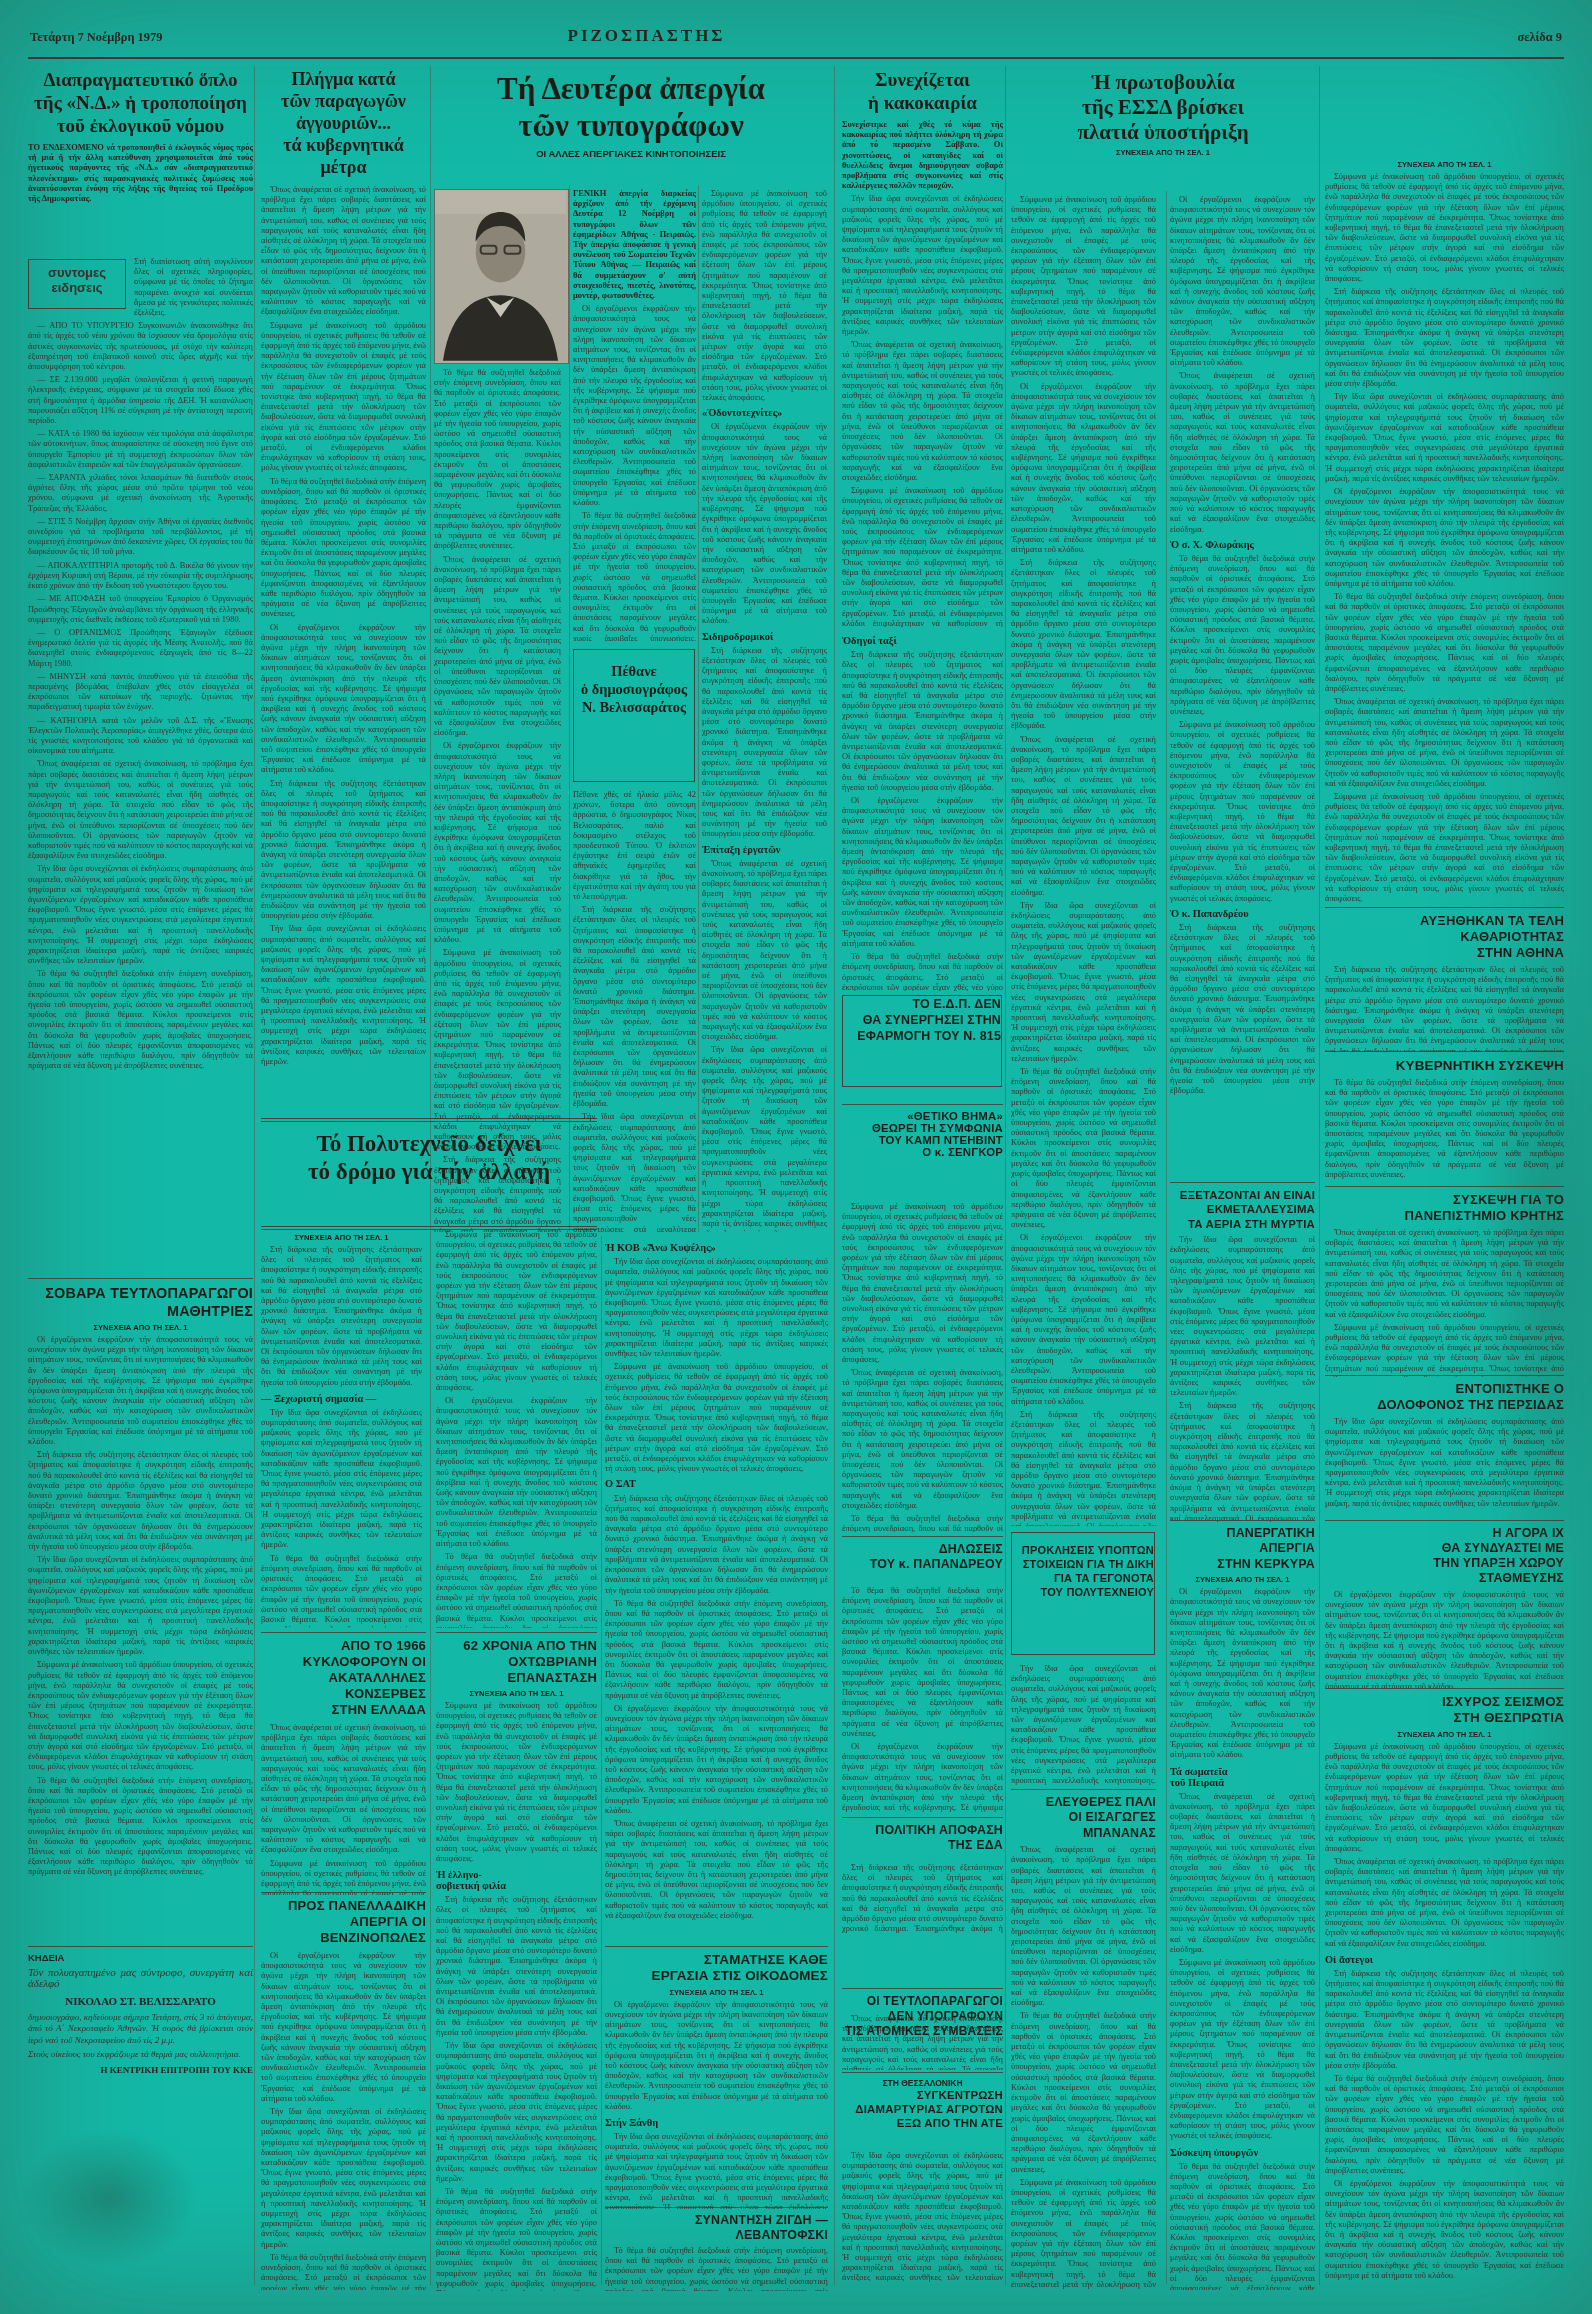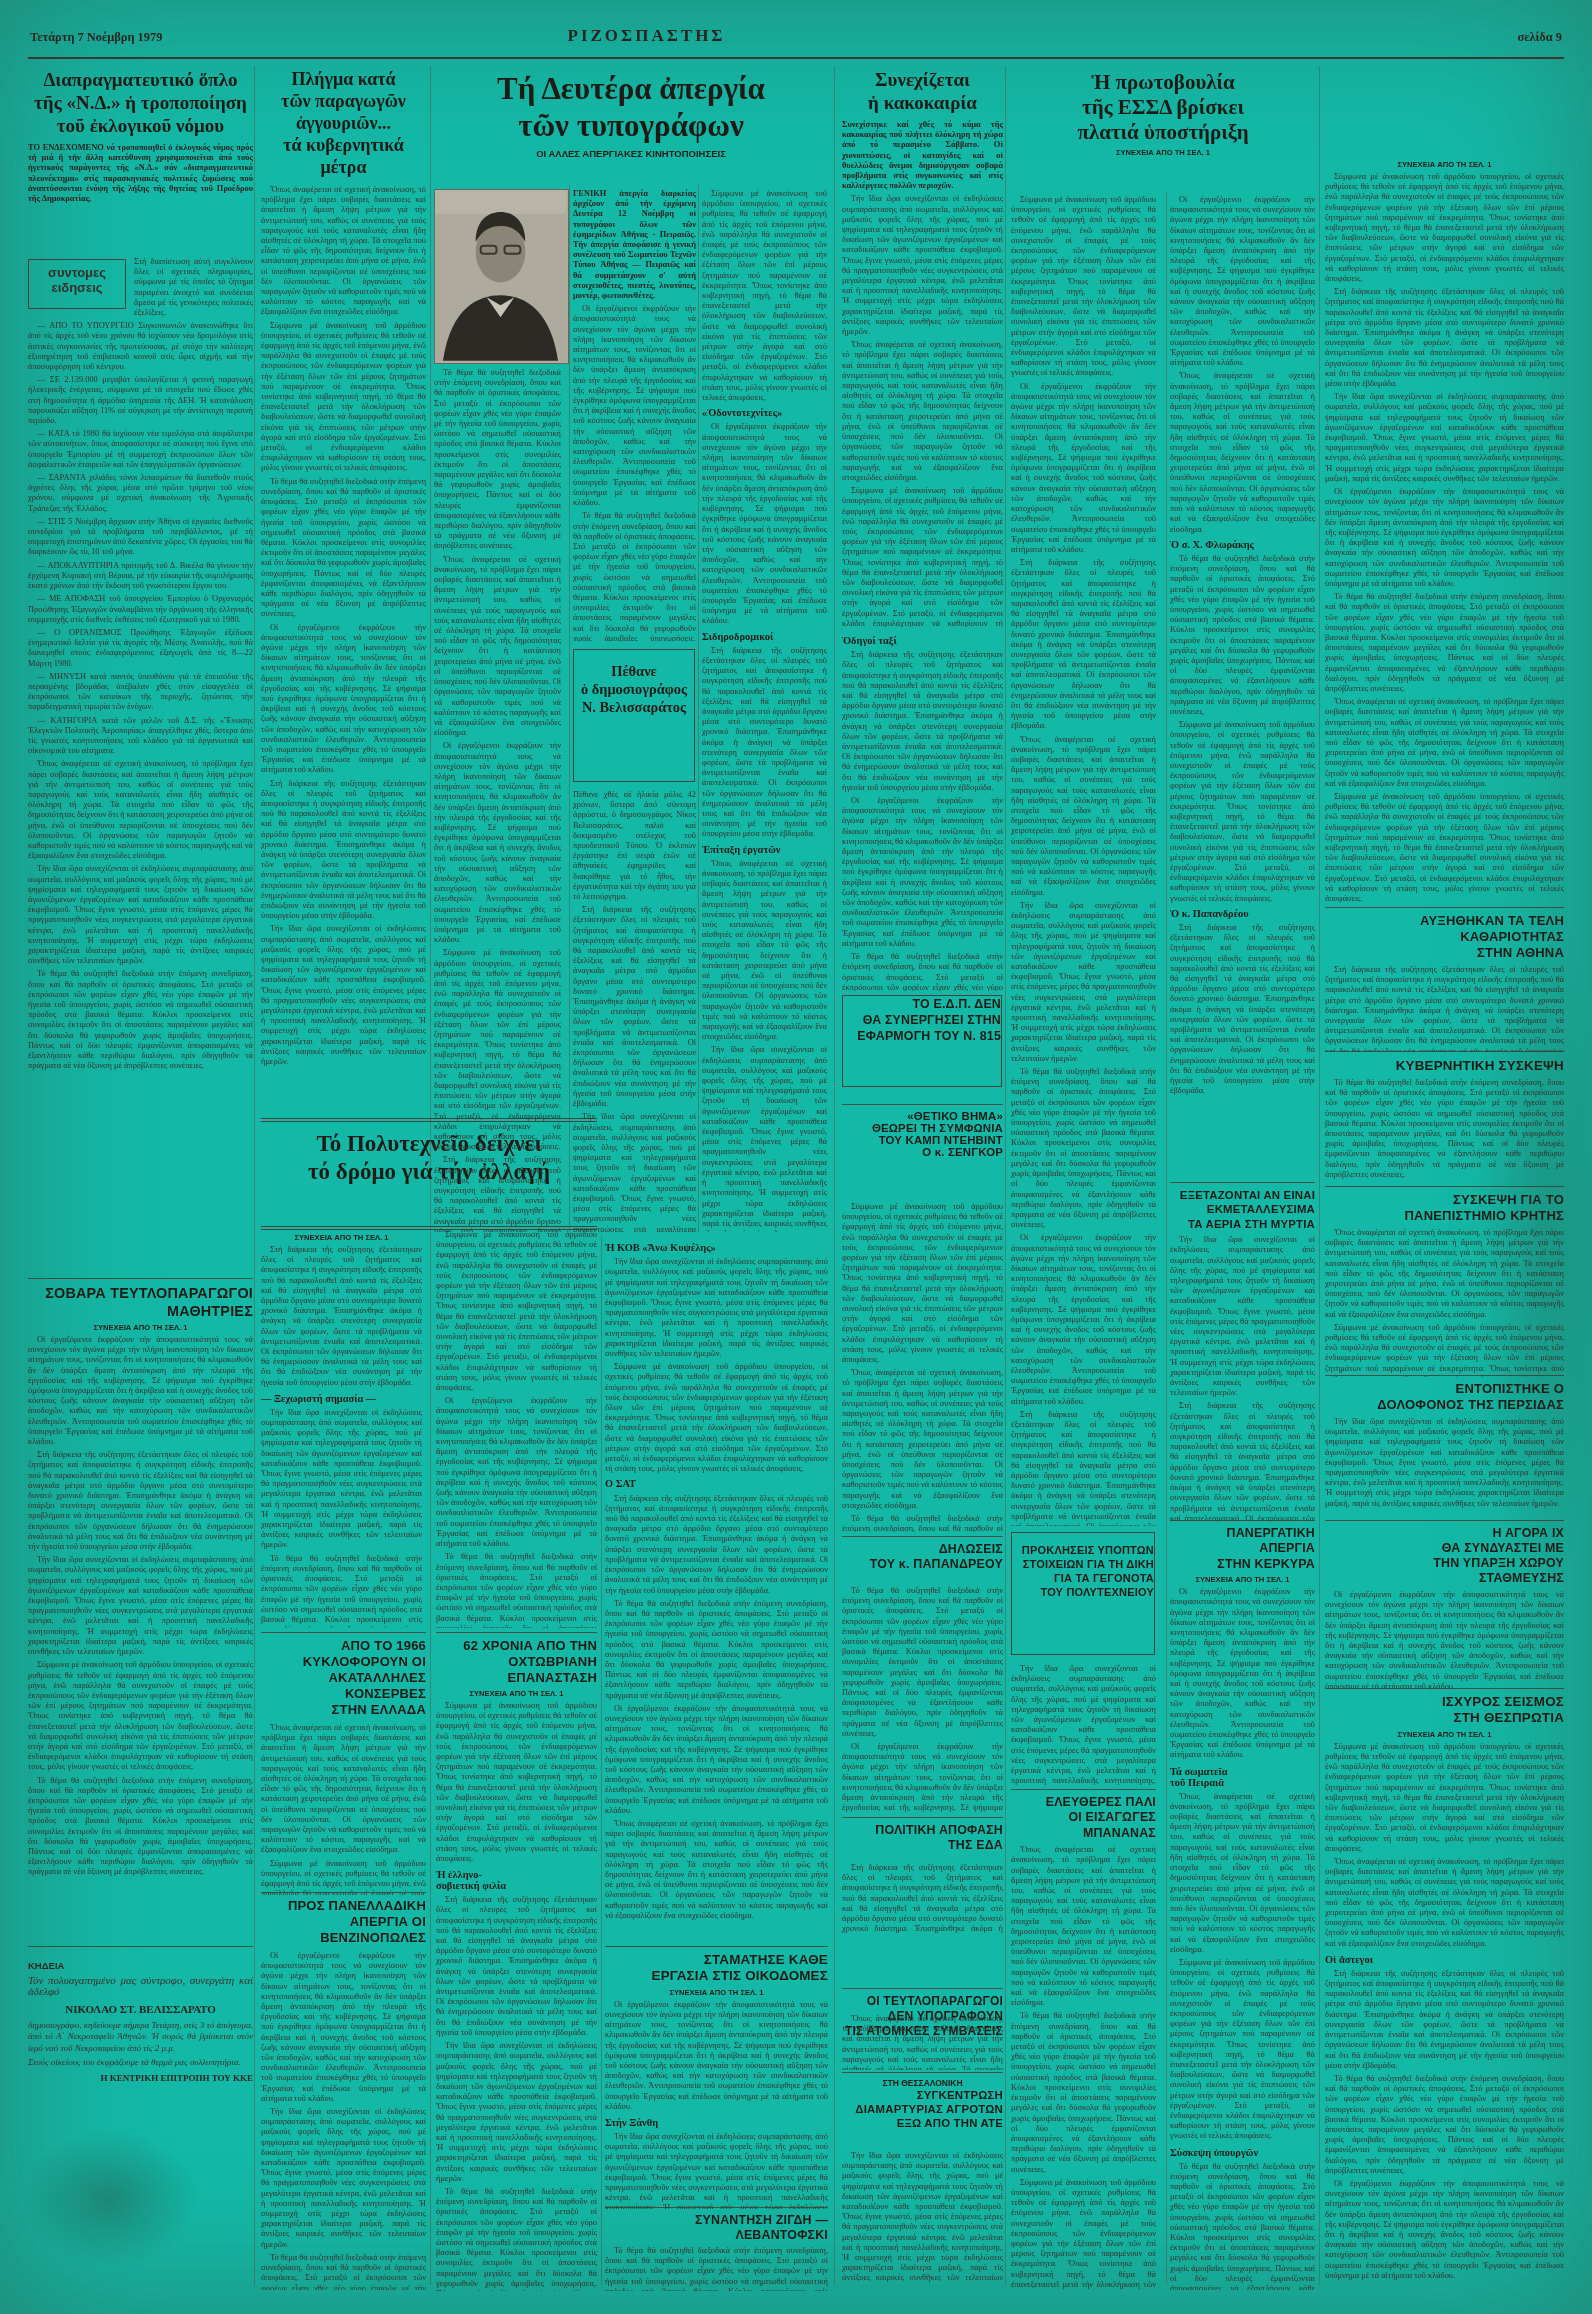--- a/index.html
+++ b/index.html
@@ -25,21 +25,21 @@
   .vr{position:absolute;width:1px;background:rgba(92,86,70,.5);}
   .hrule{position:absolute;background:#3c3931;}
   .tr{border-top:1px solid rgba(70,64,50,.85);padding-top:5px;}
   .box{border:1.5px solid #46423a;}
   .dbl{border-top:4px double #46423a;border-bottom:4px double #46423a;}
   .photo-frame{position:absolute;border:1px solid #6a665a;background:#b0aca0;z-index:2;}
   .masthead{font-weight:bold;letter-spacing:3px;text-align:center;font-size:17px;}
   .hdr-side{font-weight:bold;font-size:12.4px;}
   .it{font-style:italic;}
   .kideia-name{text-align:center;font-weight:bold;font-size:11px;margin:5px 0;}
-  .kideia-label{font-family:"Liberation Sans",sans-serif;font-weight:bold;font-size:9.5px;margin:8px 0 4px;}
+  .kideia-label{font-family:"Liberation Sans",sans-serif;font-weight:bold;font-size:9.5px;margin:0 0 4px;}
   .signoff{text-align:right;font-weight:bold;font-size:9px;margin-top:5px;}
   .smudge{position:absolute;z-index:5;pointer-events:none;border-radius:50%;
       background:radial-gradient(rgba(45,38,26,.30),rgba(45,38,26,0) 70%);}
 </style>
 </head>
 <body>
 
 <div class="page">
 
   <div class="blk hdr-side" style="left:30px;top:30px;width:318px;height:22px">Τετάρτη 7 Νοέμβρη 1979</div>

